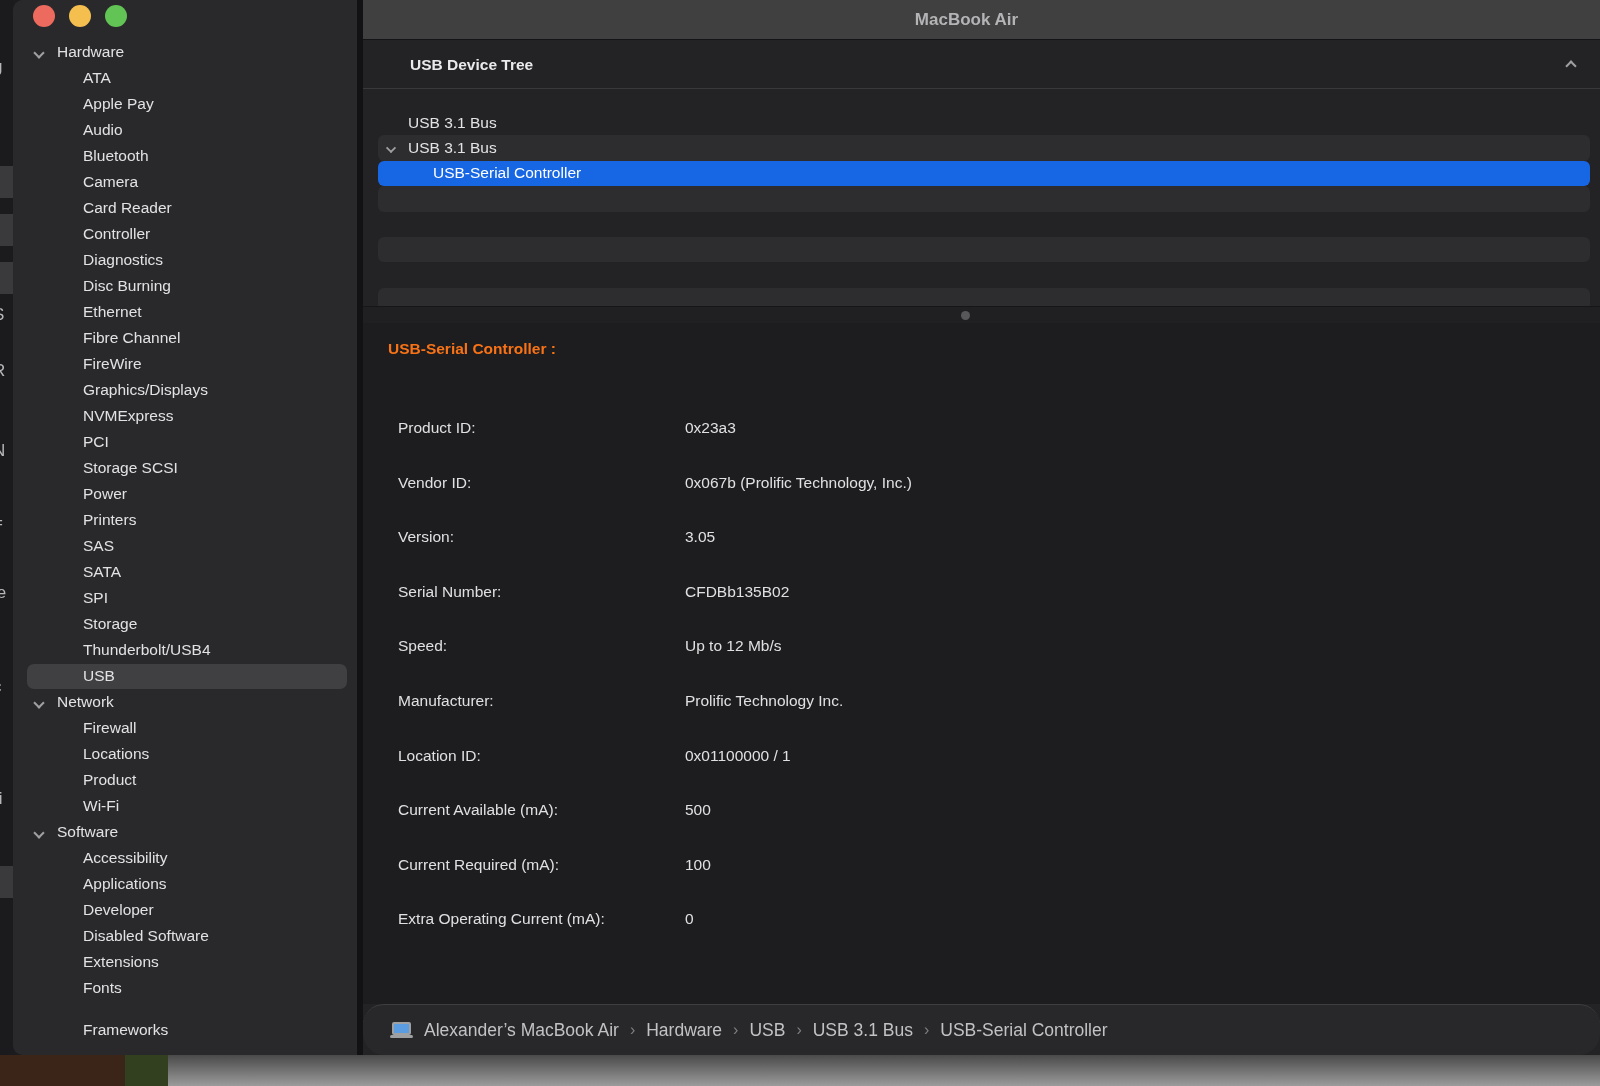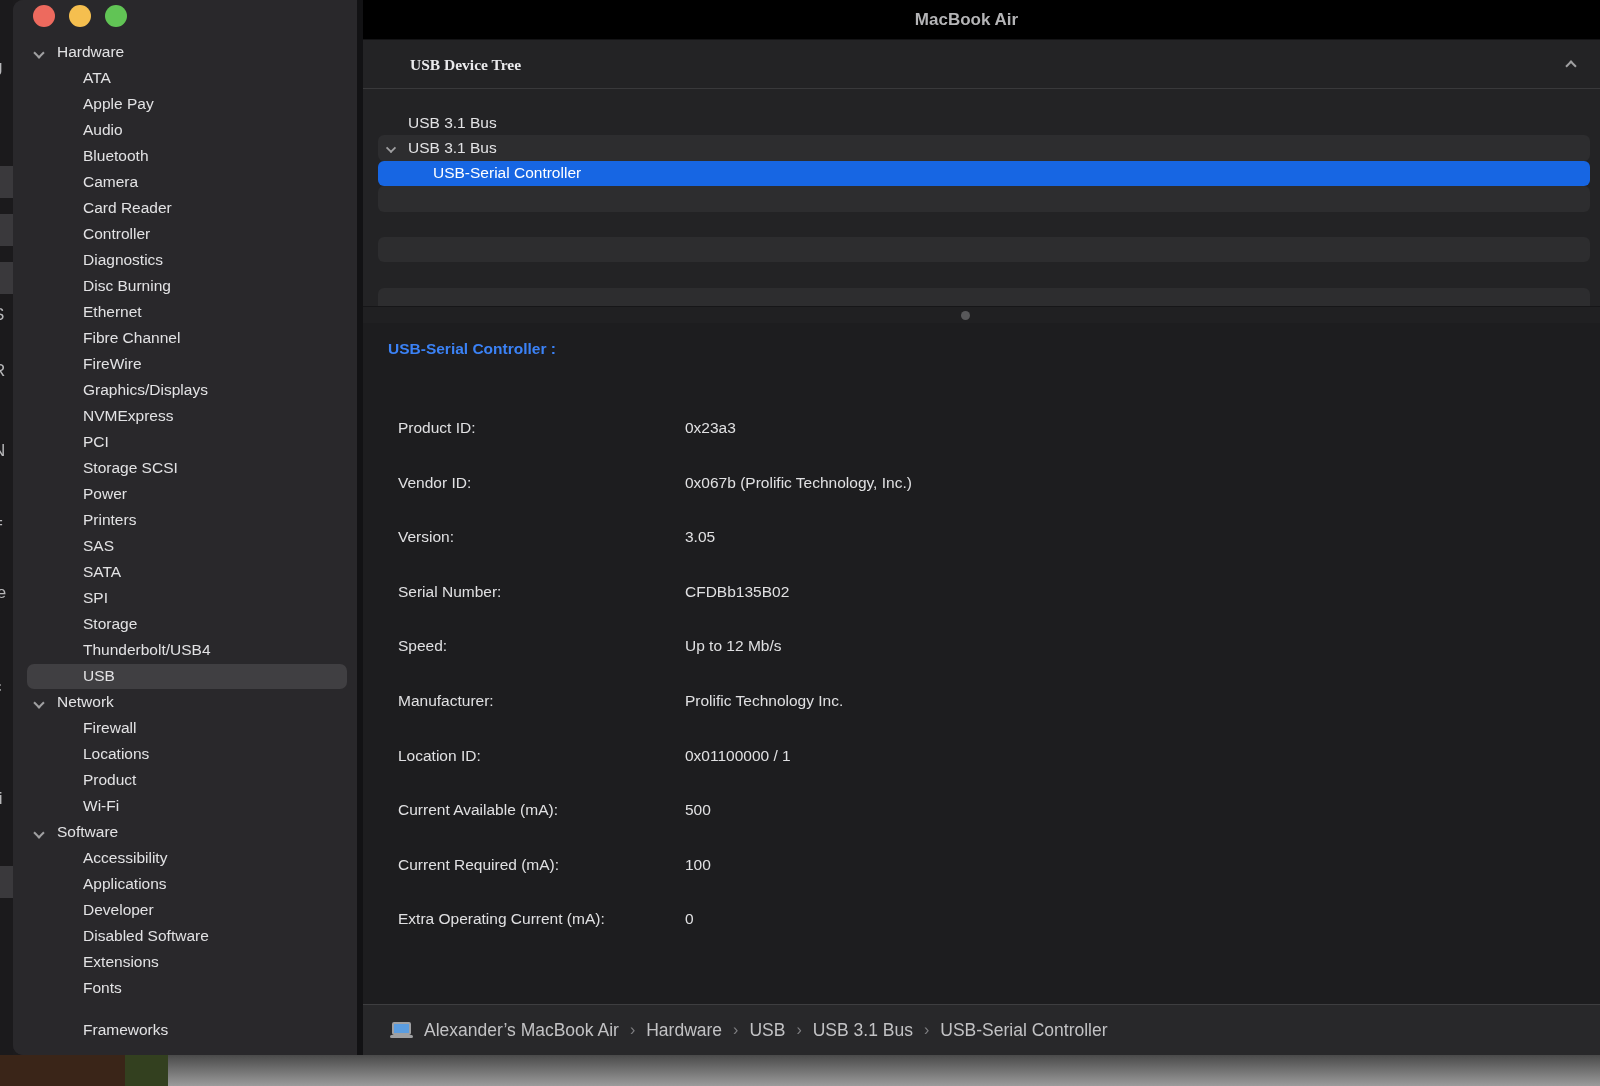--- a/index.html
+++ b/index.html
@@ -50,56 +50,56 @@
   .chev.up   { transform:rotate(-135deg); }
 
   
   #v-divider { position:absolute; left:344px; top:0; width:6px; height:1055px; background:#121214; }
 
   
   #main { position:absolute; left:350px; top:0; width:1237px; height:1055px; background:#232325; }
 
   #titlebar {
     position:absolute; left:0; top:0; width:1237px; height:40px;
-    background:#000000; border-bottom:1px solid #141416;
+    background:#404040; border-bottom:1px solid #141416;
     display:flex; align-items:center; justify-content:center;
   }
   #titlebar .t { color:#b4b4b6; font-size:17px; font-weight:bold; margin-right:30px; }
 
   #section-header {
     position:absolute; left:0; top:41px; width:1237px; height:48px;
     background:#232325; border-bottom:1px solid #39393b;
-    display:flex; align-items:center;font-family:Liberation Serif, serif;
+    display:flex; align-items:center;
   }
   #section-header .t { margin-left:47px; color:#eaeaec; font-size:15.5px; font-weight:bold; }
   #collapse-btn { position:absolute; right:22px; top:18px; width:14px; height:14px; display:flex; align-items:center; justify-content:center; cursor:default; }
 
   #tree-pane { position:absolute; left:0; top:90px; width:1237px; height:216px; background:#232325; overflow:hidden; }
   #tree-rows { position:absolute; left:15px; right:10px; top:20px; }
   .tree-row { position:relative; height:25.4px; display:flex; align-items:center; border-radius:6px; color:#e3e3e5; font-size:15.5px; }
   .tree-row.alt { background:#2d2d2f; }
   .tree-row.selected { background:#1766e3; color:#ffffff; }
   .tree-row .chev { position:absolute; left:9px; top:9px; transform:rotate(45deg) scale(0.9); }
   .tree-row .lbl.ind1 { margin-left:30px; }
   .tree-row .lbl.ind2 { margin-left:55px; }
 
   #splitter { position:absolute; left:0; top:306px; width:1237px; height:17px; background:#202022; border-top:1px solid #161618; }
   #splitter-dot { position:absolute; left:598px; top:4px; width:9px; height:9px; border-radius:50%; background:#58585a; }
 
   #detail-pane { position:absolute; left:0; top:323px; width:1237px; height:681px; background:#1d1d1f; }
-  #detail-title { position:absolute; left:25px; top:17px; color:#3b82f6; font-size:15.5px; font-weight:bold; }
+  #detail-title { position:absolute; left:25px; top:17px; color:#f97316; font-size:15.5px; font-weight:bold; }
   #detail-fields { position:absolute; left:35px; top:62px; right:20px; }
   .field-row { display:flex; line-height:22.6px; color:#e0e0e2; font-size:15.5px;margin-top:32px; }
   .field-row .k { width:287px; flex:none; }
   .field-row .v { flex:1; }
 
   #bottom-bar {
     position:absolute; left:0; top:1004px; width:1237px; height:51px;
     background:#28282a; border-top:1px solid #3e3e40;
-    display:flex; align-items:center;
+    display:flex; align-items:center;border-radius:21px;
   }
   #crumb-icon { margin-left:27px; margin-right:11px; width:23px; height:17px; position:relative; flex:none; }
   #crumb-icon .scr { position:absolute; left:2px; top:0; width:19px; height:13px; border:2px solid #9fa0a2; border-radius:2px; background:#5b9de0; }
   #crumb-icon .base { position:absolute; left:0; top:13px; width:23px; height:3px; background:#9fa0a2; border-radius:1.5px; }
   #breadcrumb { display:flex; align-items:center; color:#c2c2c4; font-size:17.5px; white-space:nowrap; }
   #breadcrumb .sep { color:#7e7e80; margin:0 11px; font-size:16px; }
 </style>
 </head>
 <body>
 

